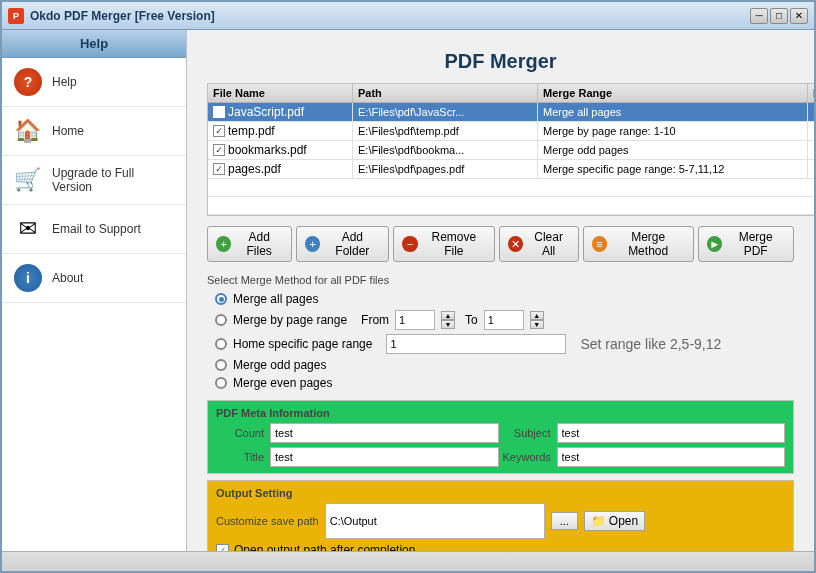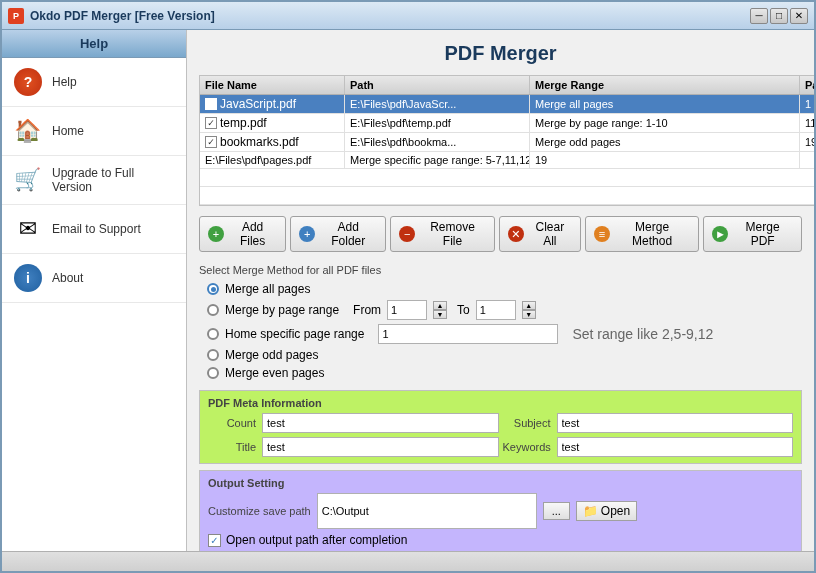--- a/index.html
+++ b/index.html
@@ -18,21 +18,21 @@
     .sidebar { width: 185px; background: white; border-right: 1px solid #c0c0c0; display: flex; flex-direction: column; }
     .sidebar-header { background: linear-gradient(to bottom, #b8d0e8, #7aa8cc); padding: 6px 8px; text-align: center; font-weight: bold; font-size: 13px; color: #1a3a5c; border-bottom: 1px solid #7a9ab5; }
     .sidebar-item { display: flex; align-items: center; gap: 8px; padding: 8px 10px; cursor: pointer; border-bottom: 1px solid #e8e8e8; }
     .sidebar-icon { width: 32px; height: 32px; flex-shrink: 0; display: flex; align-items: center; justify-content: center; }
     .sidebar-label { font-size: 12px; color: #333; }
     
     
     .icon-help { width: 28px; height: 28px; background: radial-gradient(circle, #e05020, #c03010); border-radius: 50%; display: flex; align-items: center; justify-content: center; color: white; font-weight: bold; font-size: 14px; }
     .icon-about { width: 28px; height: 28px; background: radial-gradient(circle, #4080c0, #2060a0); border-radius: 50%; display: flex; align-items: center; justify-content: center; color: white; font-weight: bold; font-size: 14px; }
     
-    .content { flex: 1; padding: 12px; display: flex; flex-direction: column; gap: 6px; overflow-y: auto; }
+    .content { flex: 1; padding: 20px; display: flex; flex-direction: column; gap: 6px; overflow-y: auto; }
     .content-title { text-align: center; font-size: 20px; font-weight: bold; color: #1a3a5c; margin-bottom: 4px; }
     
     
     .file-table { border: 1px solid #c0c0c0; background: white; width: 100%; }
     .table-header { display: grid; grid-template-columns: 145px 185px 270px 85px 70px; background: linear-gradient(to bottom, #e8e8e8, #d0d0d0); border-bottom: 1px solid #b0b0b0; }
     .th { padding: 3px 5px; font-weight: bold; border-right: 1px solid #c0c0c0; font-size: 11px; }
     .table-row { display: grid; grid-template-columns: 145px 185px 270px 85px 70px; border-bottom: 1px solid #e0e0e0; }
     .table-row.selected { background: #4a80c0; color: white; }
     .td { padding: 2px 5px; border-right: 1px solid #e0e0e0; font-size: 11px; display: flex; align-items: center; gap: 3px; overflow: hidden; white-space: nowrap; }
     .checkbox { width: 12px; height: 12px; flex-shrink: 0; border: 1px solid #888; background: white; display: inline-flex; align-items: center; justify-content: center; font-size: 9px; }
@@ -59,29 +59,29 @@
     .radio-btn { width: 12px; height: 12px; border-radius: 50%; border: 2px solid #888; background: white; flex-shrink: 0; display: flex; align-items: center; justify-content: center; }
     .radio-btn.selected { border-color: #4080c0; }
     .radio-btn.selected::after { content: ''; width: 5px; height: 5px; background: #4080c0; border-radius: 50%; }
     .range-input { width: 40px; height: 20px; border: 1px solid #b0b0b0; padding: 1px 3px; font-size: 11px; }
     .spinner { display: flex; flex-direction: column; }
     .spin-btn { width: 14px; height: 9px; background: linear-gradient(to bottom, #f0f0f0, #d8d8d8); border: 1px solid #a0a0a0; display: flex; align-items: center; justify-content: center; font-size: 7px; cursor: pointer; }
     .range-text-input { width: 180px; height: 20px; border: 1px solid #b0b0b0; padding: 1px 3px; font-size: 11px; }
     .range-hint { font-size: 14px; color: #666; margin-left: 8px; }
     
     
-    .meta-section { border: 1px solid #c0c0c0; padding: 6px 8px; background: #bef264; }
+    .meta-section { border: 1px solid #c0c0c0; padding: 6px 8px; background: #22c55e; }
     .meta-title { font-size: 11px; font-weight: bold; color: #444; margin-bottom: 4px; }
     .meta-grid { display: grid; grid-template-columns: 1fr 1fr; gap: 4px; }
     .meta-row { display: flex; align-items: center; gap: 6px; }
     .meta-label { width: 48px; font-size: 11px; color: #444; text-align: right; }
     .meta-input { flex: 1; height: 20px; border: 1px solid #b0b0b0; padding: 1px 4px; font-size: 11px; }
     
     
-    .output-section { border: 1px solid #c0c0c0; padding: 6px 8px; background: #c4b5fd; }
+    .output-section { border: 1px solid #c0c0c0; padding: 6px 8px; background: #eab308; }
     .output-title { font-size: 11px; font-weight: bold; color: #444; margin-bottom: 4px; }
     .output-row { display: flex; align-items: center; gap: 6px; }
     .output-label { font-size: 11px; color: #444; }
     .output-input { width: 220px; height: 36px; border: 1px solid #b0b0b0; padding: 1px 4px; font-size: 11px; }
     .browse-btn { padding: 2px 8px; background: linear-gradient(to bottom, #f8f8f8, #e0e0e0); border: 1px solid #a0a0a0; cursor: pointer; font-size: 11px; }
     .open-btn { display: flex; align-items: center; gap: 3px; padding: 2px 6px; background: linear-gradient(to bottom, #f8f8f8, #e0e0e0); border: 1px solid #a0a0a0; cursor: pointer; font-size: 11px; }
     .checkbox-row { display: flex; align-items: center; gap: 5px; margin-top: 4px; }
     .check-box { width: 13px; height: 13px; border: 1px solid #888; background: white; display: flex; align-items: center; justify-content: center; font-size: 10px; }
     
     .status-bar { height: 20px; background: linear-gradient(to bottom, #e0e0e0, #d0d0d0); border-top: 1px solid #b0b0b0; display: flex; align-items: center; padding: 0 8px; font-size: 11px; color: #444; }
@@ -185,20 +185,24 @@
                 <div class="checkbox checked"></div>
                 <span>bookmarks.pdf</span>
               </div>
               <div class="td">E:\Files\pdf\bookma...</div>
               <div class="td">Merge odd pages</div>
               <div class="td">19</div>
 
             </div>
 
             <div class="table-row">
+              <div class="td">
+                <div class="checkbox checked"></div>
+                <span>pages.pdf</span>
+              </div>
               <div class="td">E:\Files\pdf\pages.pdf</div>
               <div class="td">Merge specific page range: 5-7,11,12</div>
               <div class="td">19</div>
 
             </div>
 
             <div class="table-row" style="height:18px;"></div>
             <div class="table-row" style="height:18px;"></div>
           </div>
         </div>

